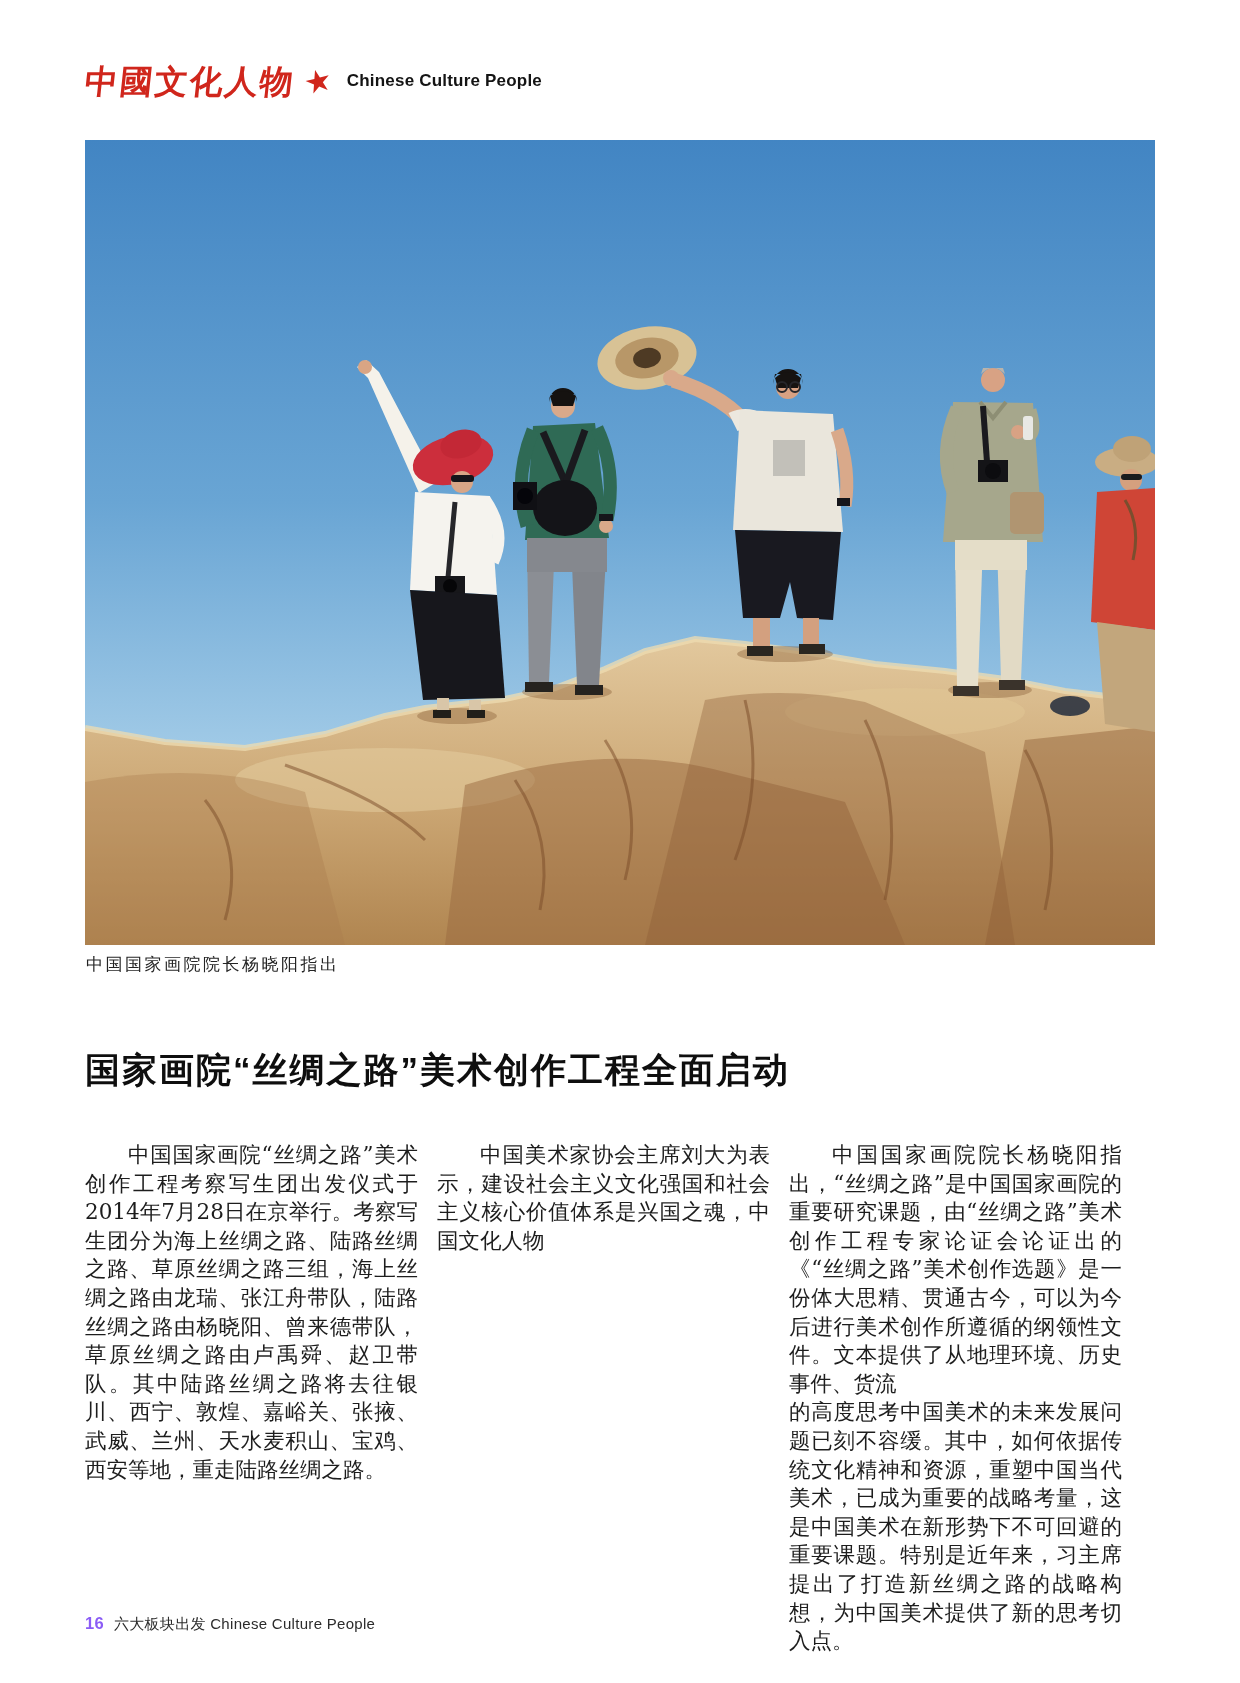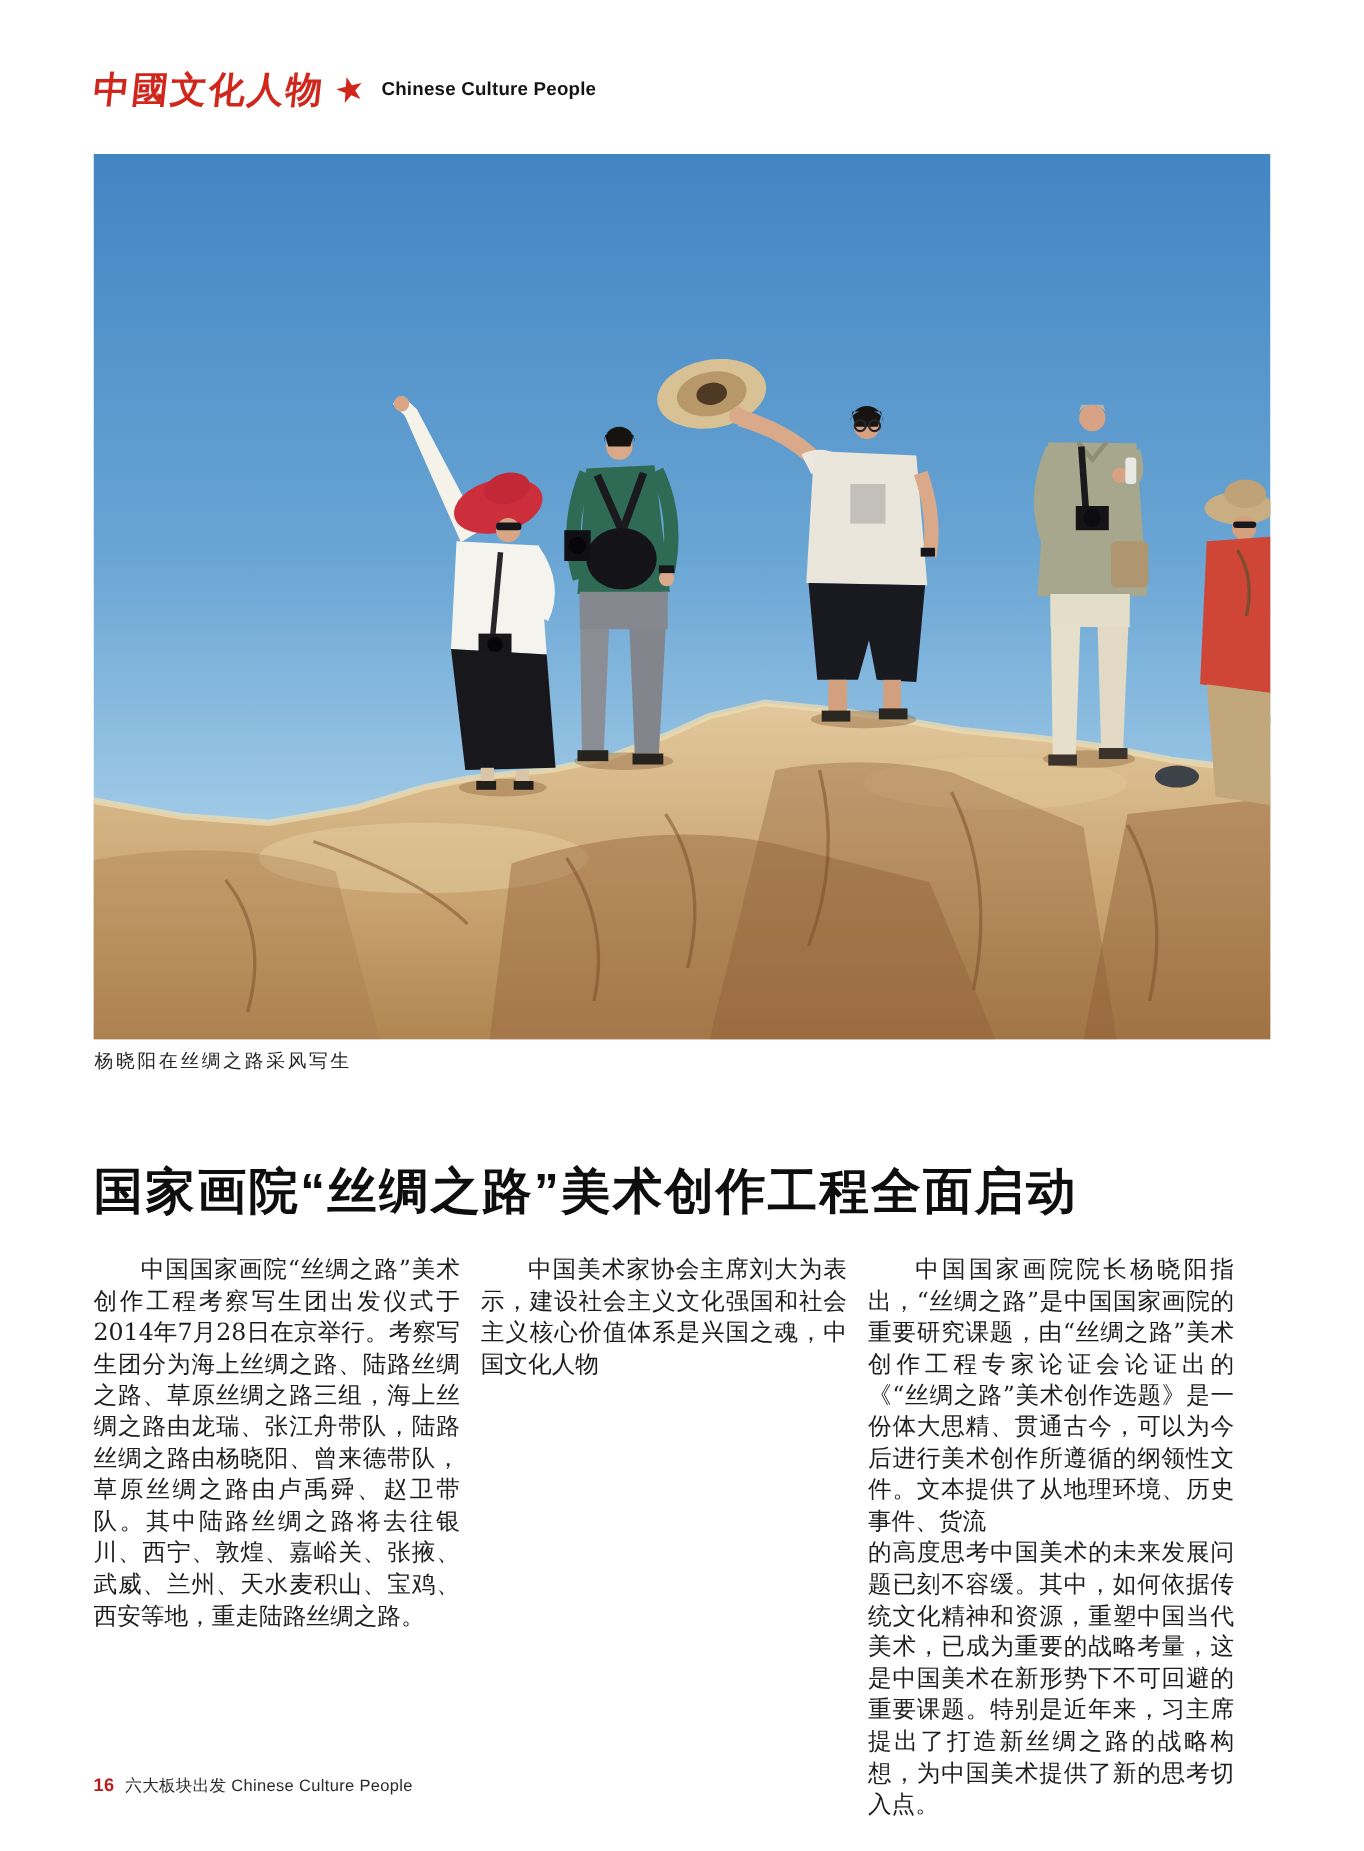--- a/index.html
+++ b/index.html
@@ -31,21 +31,21 @@
   
   .caption {
     position:absolute; left:86px; top:953px;
     font-family:"DejaVu Serif", serif;
     font-size:17px; color:#242424; letter-spacing:2.5px;
   }
 
   
   .headline {
     position:absolute; left:85px; top:1026px;
-    font-size:45px; font-weight:bold; color:#0e0e0e; letter-spacing:2px;
+    font-size:35px; font-weight:bold; color:#0e0e0e; letter-spacing:2px;
     line-height:1.2; white-space:nowrap;
   }
 
   
   .columns {
     position:absolute; left:85px; top:1141px; width:1070px;
     display:flex; gap:19px;
   }
   .column {
     width:333px; flex:0 0 333px;
@@ -55,21 +55,21 @@
   }
   .para { margin:0; }
   .para.indent { text-indent:2em; }
 
   
   .footer {
     position:absolute; left:85px; top:1614px;
     display:flex; align-items:baseline; gap:10px;
     font-size:15px; color:#2b2b2b; letter-spacing:0.3px;
   }
-  .page-num { font-weight:bold; font-size:16.5px; color:#b91c1c;text-align:center; }
+  .page-num { font-weight:bold; font-size:16.5px; color:#8b5cf6;text-align:center; }
 </style>
 </head>
 <body>
 
 <div class="masthead">
   <span class="logo-cn">中國文化人物</span>
   <span class="logo-star">★</span>
   <span class="logo-en">Chinese Culture People</span>
 </div>
 
@@ -211,21 +211,21 @@
       <path d="M1012,352 L1070,348 L1070,490 L1006,482 Z" fill="#cf4536"></path>
       <path d="M1040,360 Q1056,386 1048,420" fill="none" stroke="#7a4e2e" stroke-width="3"></path>
       <path d="M1040,505 Q1058,516 1070,512" fill="none" stroke="#d5a07e" stroke-width="11"></path>
       <path d="M1012,482 L1070,490 L1070,592 L1020,584 Z" fill="#c2a67c"></path>
     </g>
 
     <ellipse cx="985" cy="566" rx="20" ry="10" fill="#2c3440" opacity="0.9"></ellipse>
   </svg>
 </div>
 
-<div class="caption">杨晓阳在丝绸之路采风写生</div>
+<div class="caption">中国国家画院院长杨晓阳指出</div>
 
 <h1 class="headline">国家画院“丝绸之路”美术创作工程全面启动</h1>
 
 <div class="columns">
   <div class="column">
     <p class="para indent">中国国家画院“丝绸之路”美术创作工程考察写生团出发仪式于2014年7月28日在京举行。考察写生团分为海上丝绸之路、陆路丝绸之路、草原丝绸之路三组，海上丝绸之路由龙瑞、张江舟带队，陆路丝绸之路由杨晓阳、曾来德带队，草原丝绸之路由卢禹舜、赵卫带队。其中陆路丝绸之路将去往银川、西宁、敦煌、嘉峪关、张掖、武威、兰州、天水麦积山、宝鸡、西安等地，重走陆路丝绸之路。</p>
   </div>
   <div class="column">
     <p class="para indent">中国美术家协会主席刘大为表示，建设社会主义文化强国和社会主义核心价值体系是兴国之魂，中国文化人物</p>
   </div>

